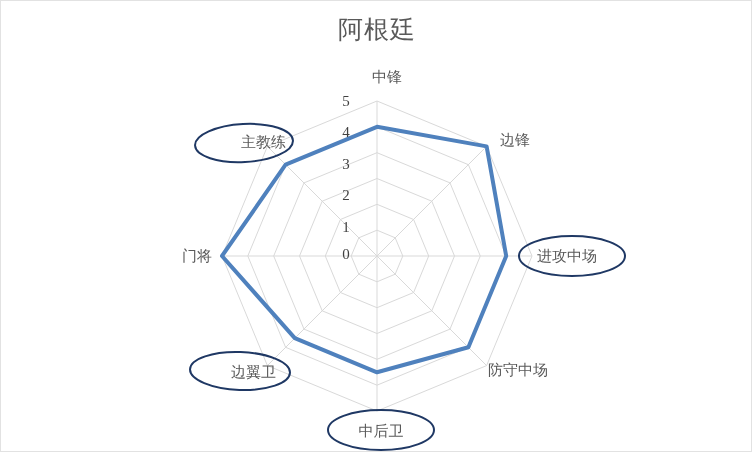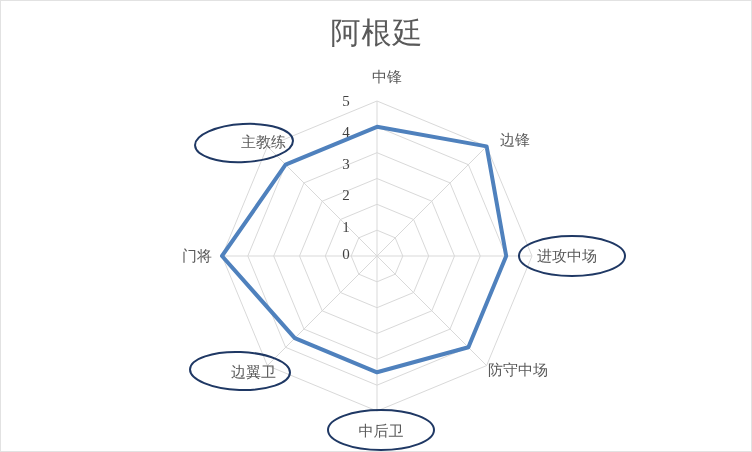--- a/index.html
+++ b/index.html
@@ -20,21 +20,21 @@
     box-sizing: border-box;
     overflow: hidden;
   }
   #chart-title {
     position: absolute;
     left: 0;
     top: 12px;
     width: 752px;
     text-align: center;
     font-family: "Liberation Serif", serif;
-    font-size: 30px;
+    font-size: 25px;
     color: #595959;
     letter-spacing: 1px;
     white-space: nowrap;
   }
   #plot-svg {
     position: absolute;
     left: 0;
     top: 0;
   }
   .axis-label {

